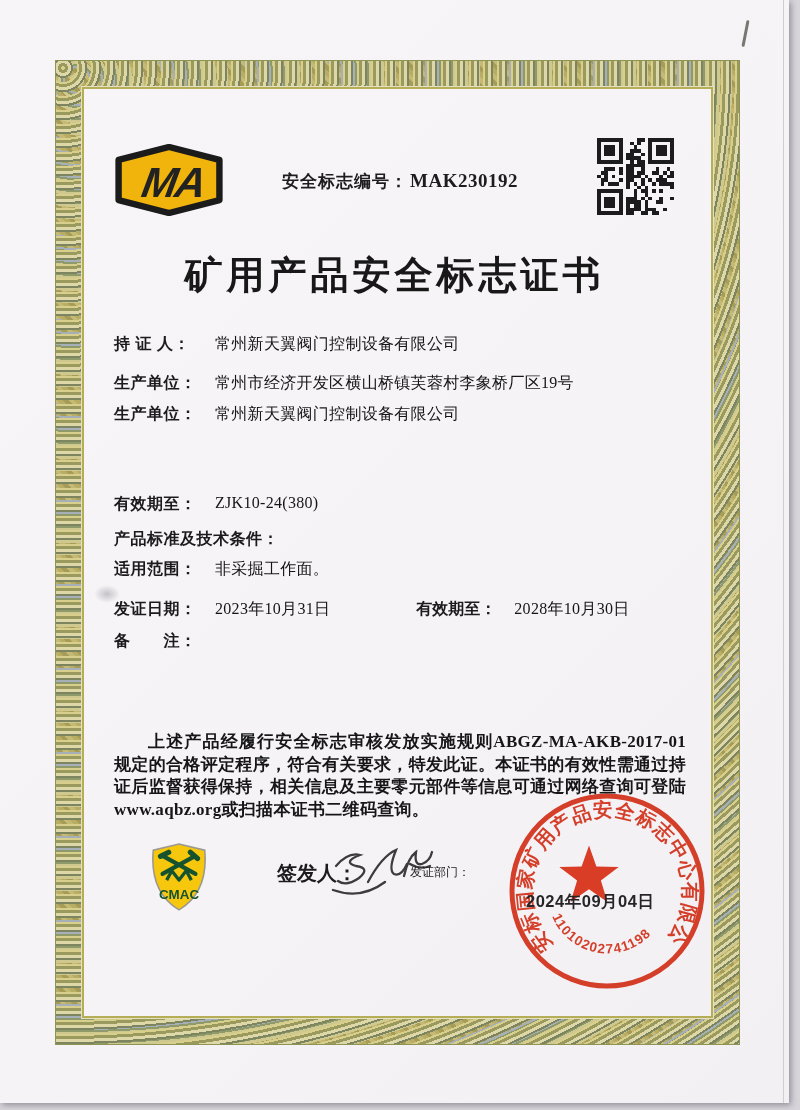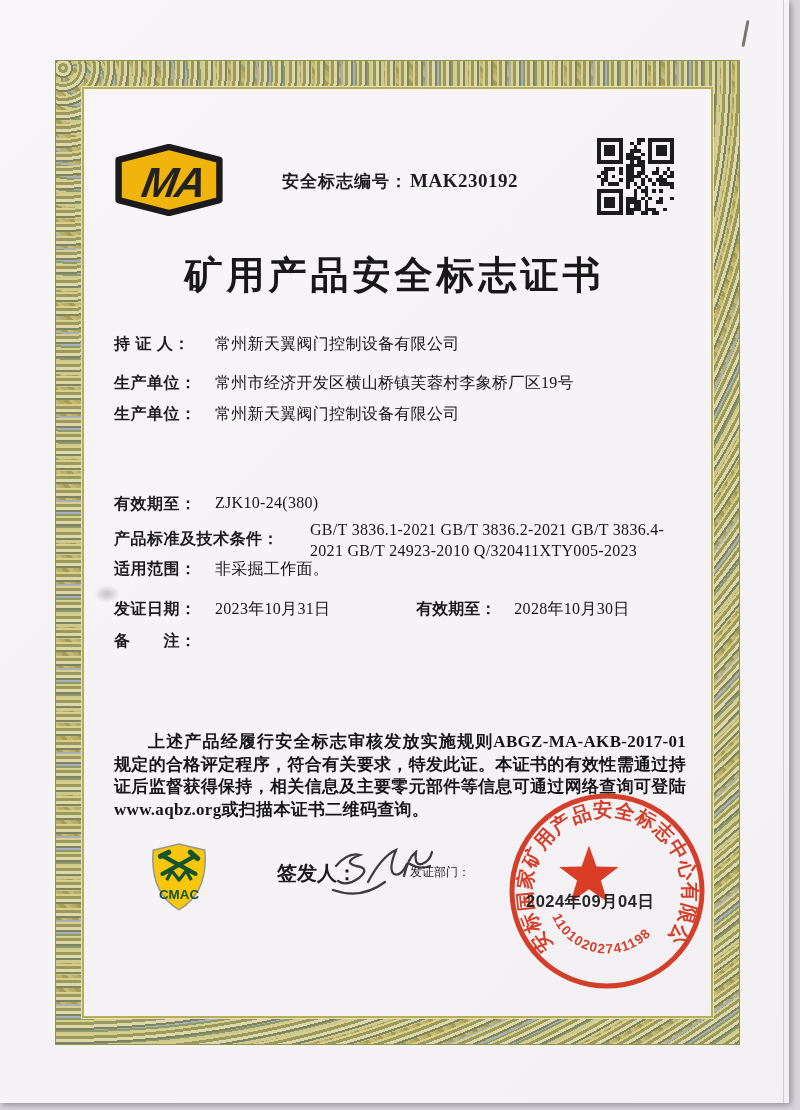--- a/index.html
+++ b/index.html
@@ -232,21 +232,20 @@
     <div class="row" style="top:404px">
       <span class="lbl">生产单位：</span>
       <span class="val">常州新天翼阀门控制设备有限公司</span>
     </div>
     <div class="row" style="top:494px">
       <span class="lbl">有效期至：</span>
       <span class="val">ZJK10-24(380)</span>
     </div>
     <div class="row row-std" style="top:519px">
       <span class="lbl" style="margin-top:10px">产品标准及技术条件：</span>
-      <span class="val">GB/T 3836.1-2021 GB/T 3836.2-2021 GB/T 3836.4-2021 GB/T 24923-2010 Q/320411XTY005-2023</span>
     </div>
     <div class="row" style="top:559px">
       <span class="lbl">适用范围：</span>
       <span class="val">非采掘工作面。</span>
     </div>
 
     <div class="row" style="top:599px">
       <span class="lbl">发证日期：</span>
       <span class="val">2023年10月31日</span>
       <span class="lbl-mid">有效期至：</span>

